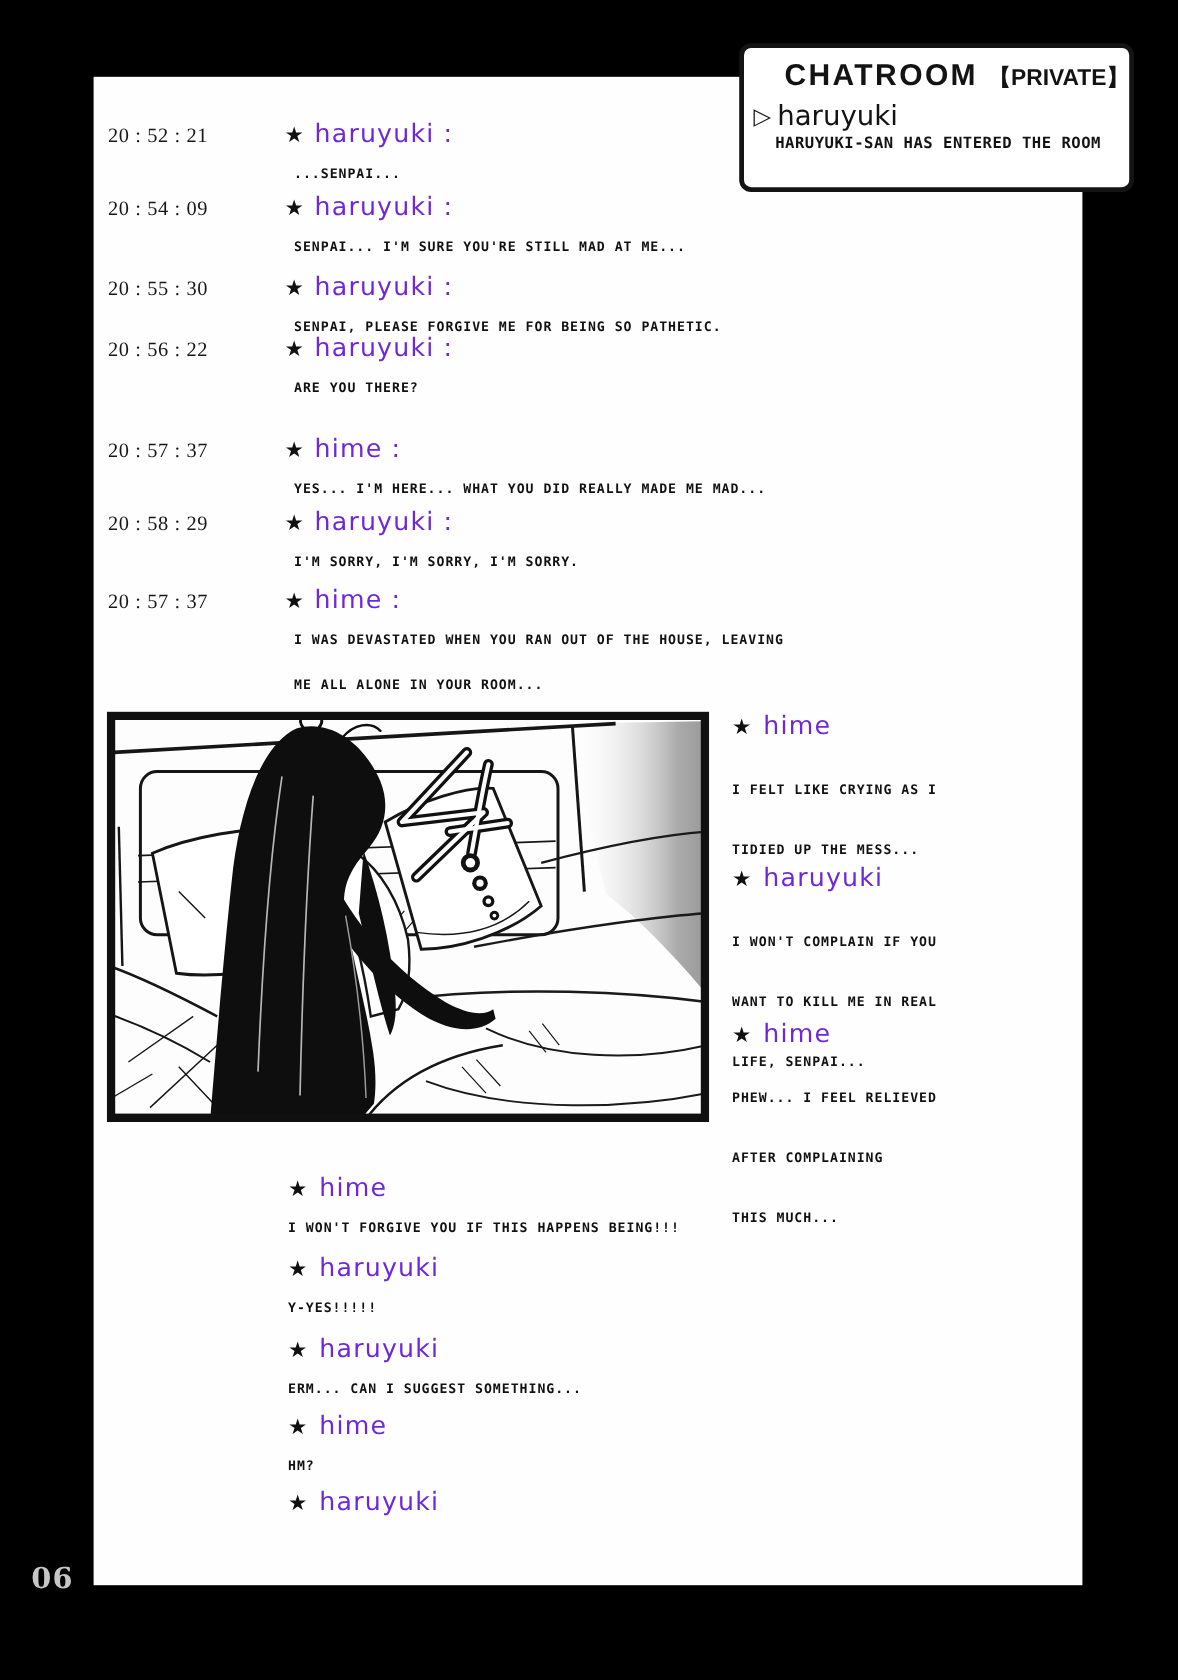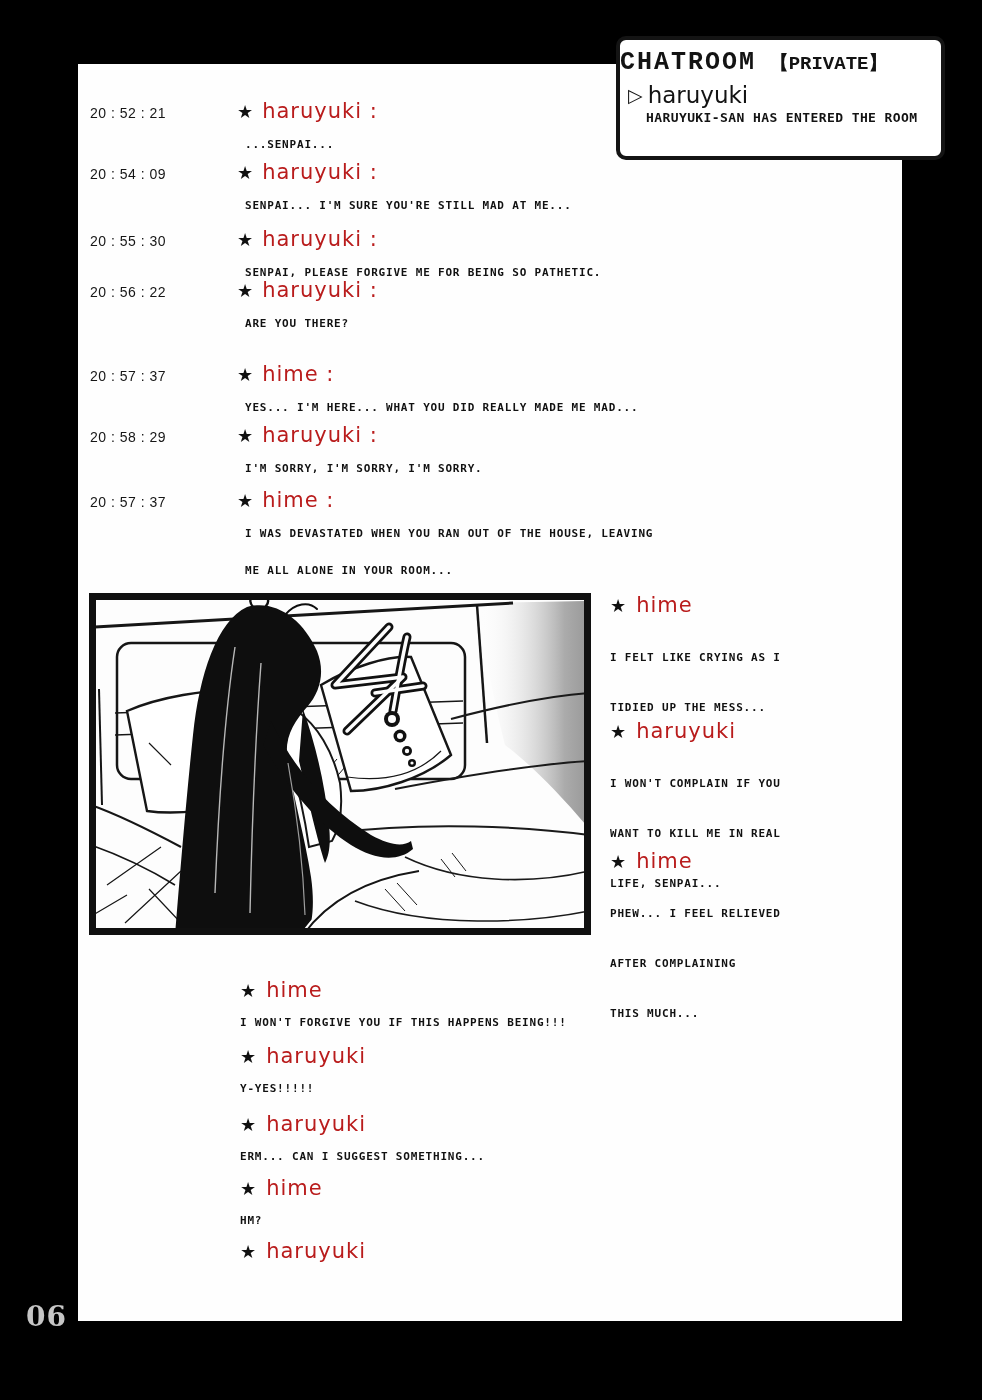--- a/index.html
+++ b/index.html
@@ -1,23 +1,23 @@
 <!DOCTYPE html>
 <html><head>
 <meta charset="utf-8">
 <style>
   *{margin:0;padding:0;box-sizing:border-box}
   html,body{background:#000}
   #canvas{position:relative;width:982px;height:1400px;background:#000;overflow:hidden;font-smooth:never}
   #page{position:absolute;left:78px;top:64px;width:824px;height:1257px;background:#fefefe}
 
   
-  .time{font-family:Liberation Sans, sans-serif;font-size:14px;color:#161616;letter-spacing:.5px}
+  .time{font-family:Liberation Serif, serif;font-size:17px;color:#161616;letter-spacing:.5px}
   .star{font-family:"DejaVu Sans",sans-serif;font-size:18px;color:#101010;flex:none}
-  .name{font-family:"DejaVu Sans",sans-serif;font-size:21px;letter-spacing:1px;color:#b91c1c}
+  .name{font-family:"DejaVu Sans",sans-serif;font-size:21px;letter-spacing:1px;color:#6d28d9}
   .msg{font-family:"DejaVu Sans Mono",monospace;font-weight:bold;font-size:11px;letter-spacing:.8px;
        color:#111;white-space:nowrap;line-height:20px}
 
   
   .log-row{position:absolute;left:12px;white-space:nowrap}
   .log-head{display:flex;align-items:baseline;line-height:26px}
   .log-head .time{width:147px;flex:none}
   .log-head .star{margin-right:9px}
   .log-row .msg{margin-left:155px;margin-top:9px}
   .mt-lg{margin-top:17px !important}
@@ -25,33 +25,33 @@
   
   .group{position:absolute;white-space:nowrap}
   .group .head{display:flex;align-items:baseline;line-height:24px}
   .group .head .star{margin-right:10px}
   .group .msg{margin-top:30px}
   .bottom-group .msg{margin-top:10px}
 
   
   #chatbox{position:absolute;left:616px;top:36px;width:329px;height:124px;background:#fff;
            border:4px solid #141414;border-radius:10px;z-index:5}
-  #chatbox .title-line{margin-top:8px;text-align:left;font-family:Liberation Mono, monospace;
+  #chatbox .title-line{margin-top:8px;text-align:right;font-family:Liberation Sans, sans-serif;
            font-weight:bold;color:#131313;white-space:nowrap;line-height:30px}
   #chatbox .title{font-size:25px;letter-spacing:2px}
   #chatbox .privacy{font-size:19px;margin-left:4px}
   #chatbox .user-line{margin:1px 0 0 8px;font-family:"DejaVu Sans",sans-serif;font-size:23px;
            color:#131313;display:flex;align-items:center;line-height:28px}
   #chatbox .arrow{font-size:19px;margin-right:5px}
   #chatbox .status{margin:1px 15px 0 26px;font-family:"DejaVu Sans Mono",monospace;font-weight:bold;
            font-size:13px;letter-spacing:.4px;color:#131313;white-space:nowrap}
 
   #panel{position:absolute;left:11px;top:529px;width:502px;height:342px}
   #page-num{position:absolute;left:26px;top:1300px;font-family:"DejaVu Serif",serif;
-           font-size:28px;font-weight:bold;color:#c6c6c6;letter-spacing:1px}
+           font-size:24px;font-weight:bold;color:#c6c6c6;letter-spacing:1px}
 </style>
 </head>
 <body>
 
 <div id="canvas">
 
   <div id="chatbox">
     <div class="title-line">
       <span class="title">CHATROOM</span>
       <span class="privacy">【PRIVATE】</span>

